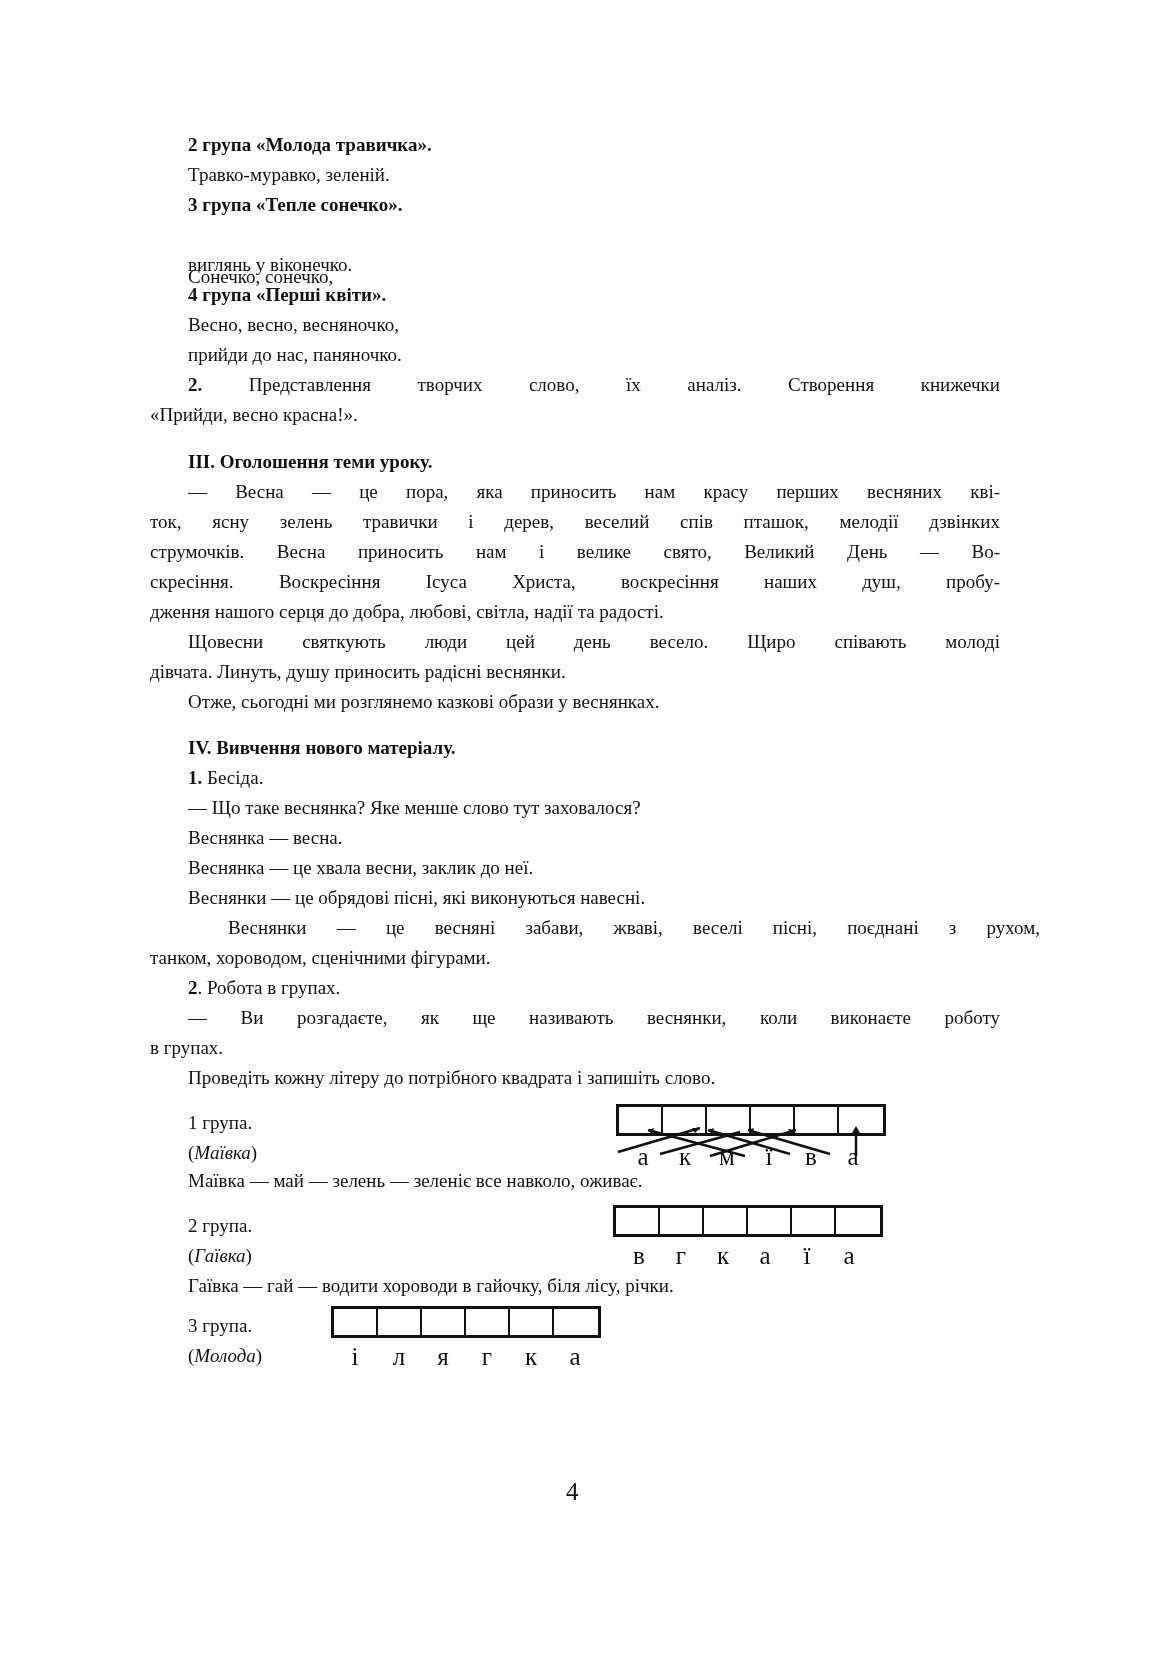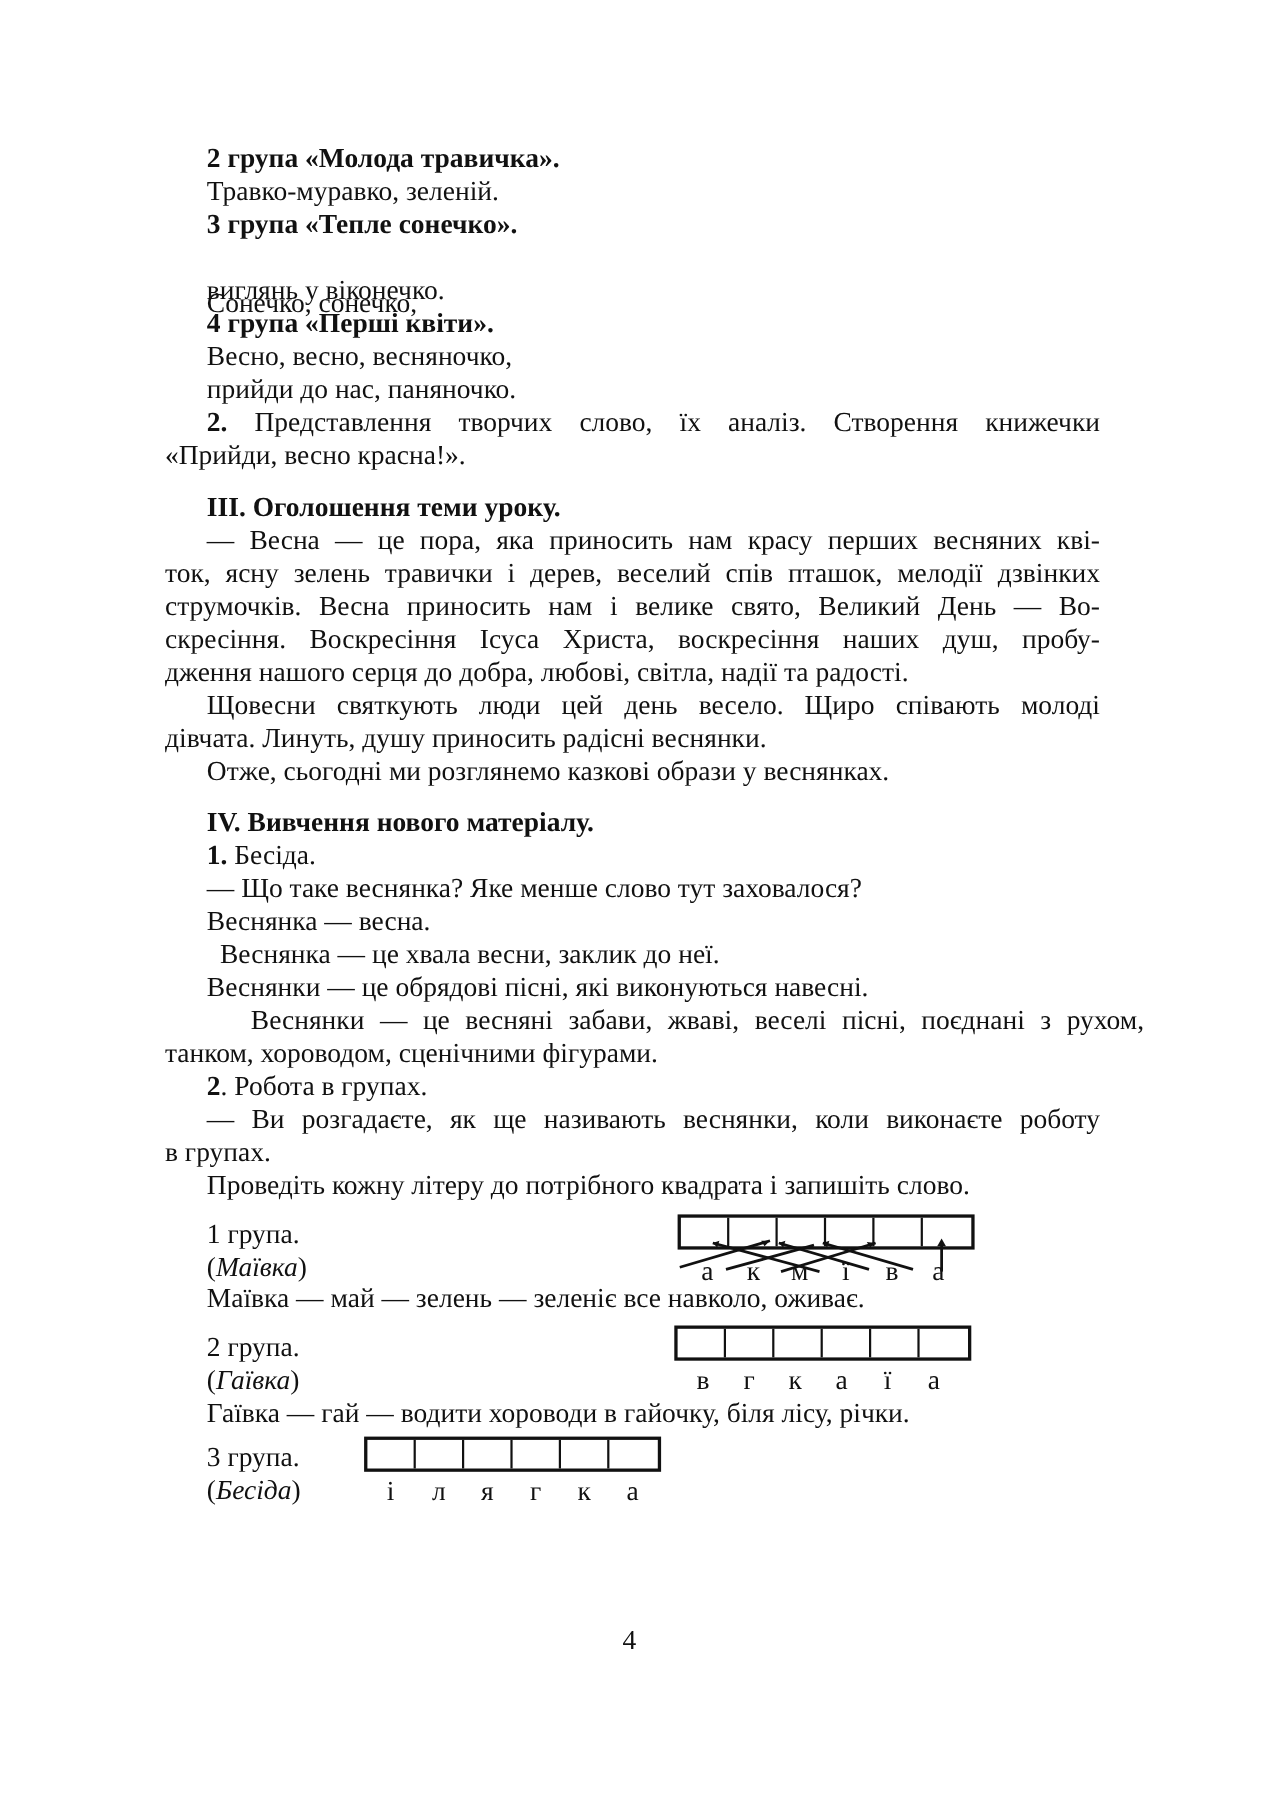--- a/index.html
+++ b/index.html
@@ -1,18 +1,18 @@
 <!DOCTYPE html>
 <html><head>
 <meta charset="utf-8">
 <style>
   html, body { margin: 0; padding: 0; background: #ffffff; }
   body { width: 1165px; height: 1654px; position: relative; overflow: hidden;
          font-family: "Liberation Serif", "DejaVu Serif", serif; color: #111; }
-  .line { position: absolute; font-size: 25px; line-height: 30px; white-space: nowrap; }
+  .line { position: absolute; font-size: 19px; line-height: 30px; white-space: nowrap; }
   .just { text-align: justify; text-align-last: justify; }
   .b { font-weight: bold; }
   .i { font-style: italic; }
   .boxes { position: absolute; display: flex; border: 3px solid #111; height: 32px; box-sizing: border-box; }
   .boxes .cell { width: 44px; border-right: 2.5px solid #111; box-sizing: border-box; height: 100%; }
   .boxes .cell:last-child { border-right: none; }
   .letters { position: absolute; font-size: 25px; line-height: 30px; display: flex; }
   .letters span { display: inline-block; text-align: center; }
   .pageno { position: absolute; font-size: 25px; }
   svg.arrows { position: absolute; }
@@ -44,21 +44,21 @@
 <div class="line" style="left:150px; top:657px;">дівчата. Линуть, душу приносить радісні веснянки.</div>
 <div class="line" style="left:188px; top:687px;">Отже, сьогодні ми розглянемо казкові образи у веснянках.</div>
 
 <div class="line b" style="left:188px; top:733px;">IV. Вивчення нового матеріалу.</div>
 <div class="line" style="left:188px; top:763px;">
   <span class="b">1.</span>
   <span>Бесіда.</span>
 </div>
 <div class="line" style="left:188px; top:793px;">— Що таке веснянка? Яке менше слово тут заховалося?</div>
 <div class="line" style="left:188px; top:823px;">Веснянка — весна.</div>
-<div class="line" style="left:200px; top:853px;">Веснянка — це хвала весни, заклик до неї.</div>
+<div class="line" style="left:188px; top:853px;">Веснянка — це хвала весни, заклик до неї.</div>
 <div class="line" style="left:188px; top:883px;">Веснянки — це обрядові пісні, які виконуються навесні.</div>
 <div class="line just" style="left:188px; top:913px; width:812px;margin-left:40px;">Веснянки — це весняні забави, жваві, веселі пісні, поєднані з рухом,</div>
 <div class="line" style="left:150px; top:943px;">танком, хороводом, сценічними фігурами.</div>
 <div class="line" style="left:188px; top:973px;">
   <span class="b">2</span><span>. Робота в групах.</span>
 </div>
 <div class="line just" style="left:188px; top:1003px; width:812px;">— Ви розгадаєте, як ще називають веснянки, коли виконаєте роботу</div>
 <div class="line" style="left:150px; top:1033px;">в групах.</div>
 <div class="line" style="left:188px; top:1063px;">Проведіть кожну літеру до потрібного квадрата і запишіть слово.</div>
 
@@ -123,21 +123,21 @@
 
 <div class="line" style="left:188px; top:1311px;">3 група.</div>
 <div class="boxes" style="left:331px; top:1306px;">
   <div class="cell"></div>
   <div class="cell"></div>
   <div class="cell"></div>
   <div class="cell"></div>
   <div class="cell"></div>
   <div class="cell"></div>
 </div>
-<div class="line" style="left:188px; top:1341px;"><span>(</span><span class="i">Бесіда</span><span>)</span></div>
+<div class="line" style="left:188px; top:1341px;"><span>(</span><span class="i">Молода</span><span>)</span></div>
 <div class="letters" style="left:333px; top:1342px;">
   <span style="width:44px;">і</span>
   <span style="width:44px;">л</span>
   <span style="width:44px;">я</span>
   <span style="width:44px;">г</span>
   <span style="width:44px;">к</span>
   <span style="width:44px;">а</span>
 </div>
 
 <div class="pageno" style="left:566px; top:1478px;">4</div>

